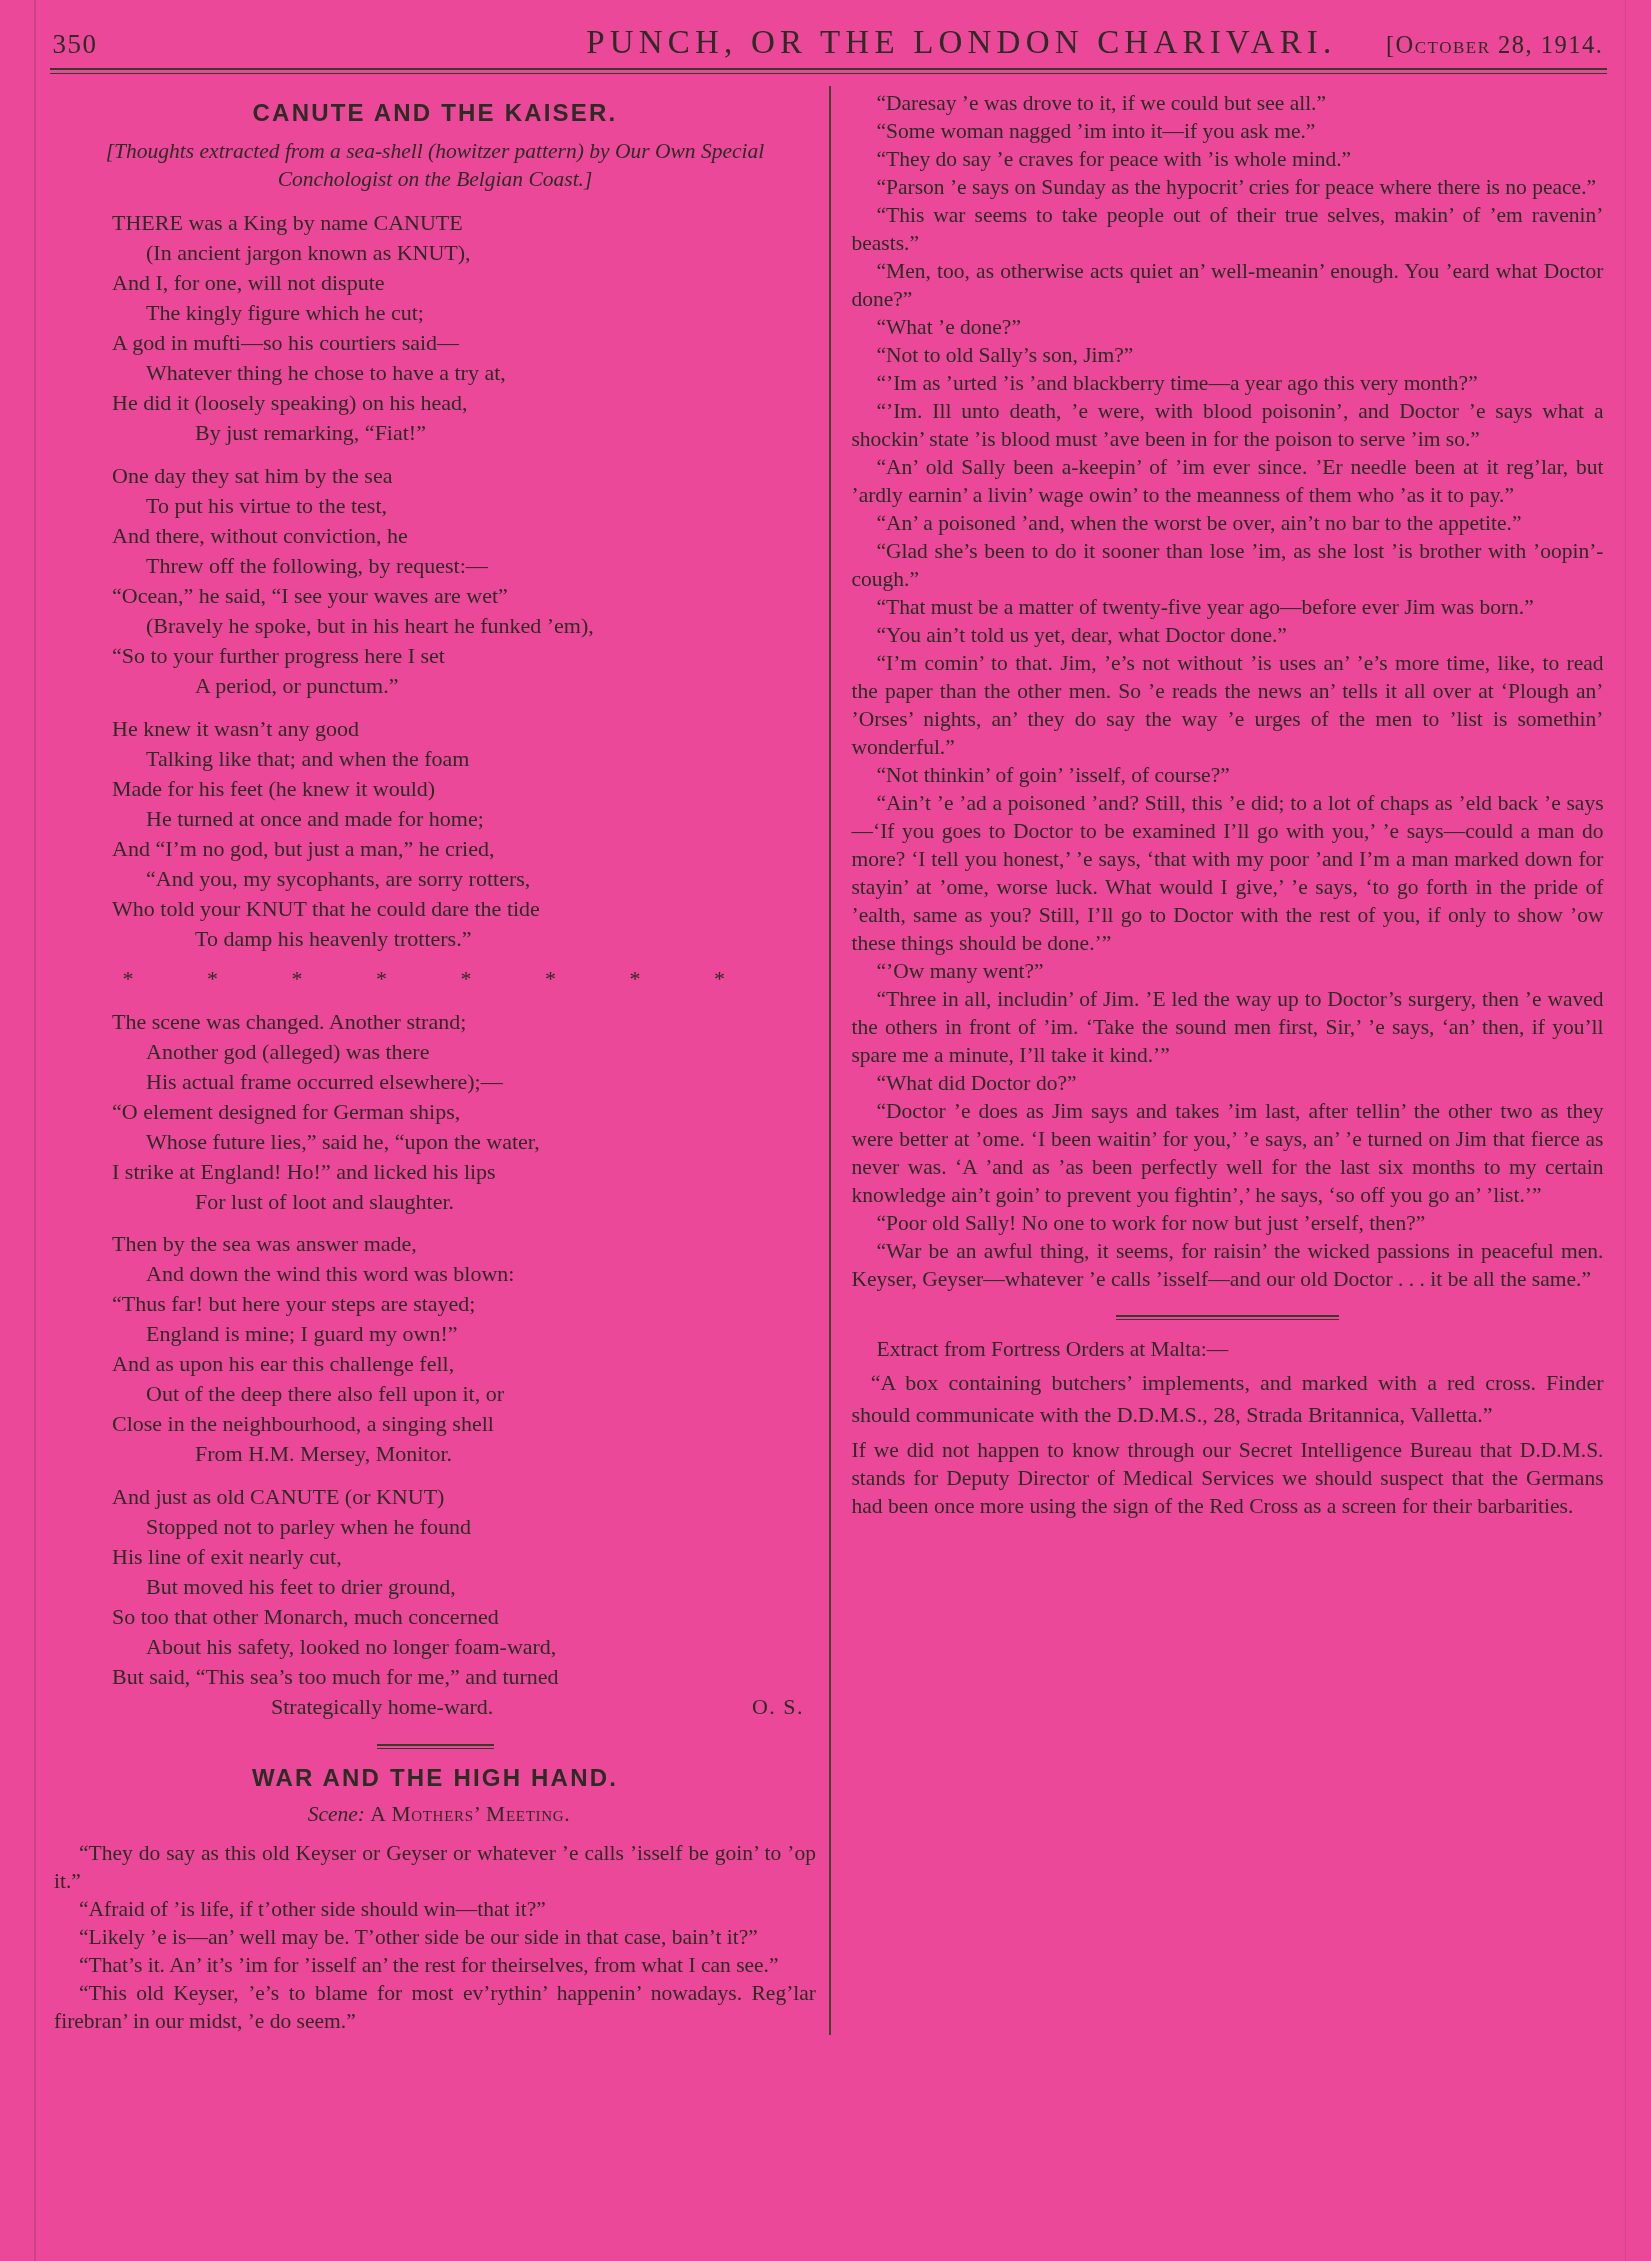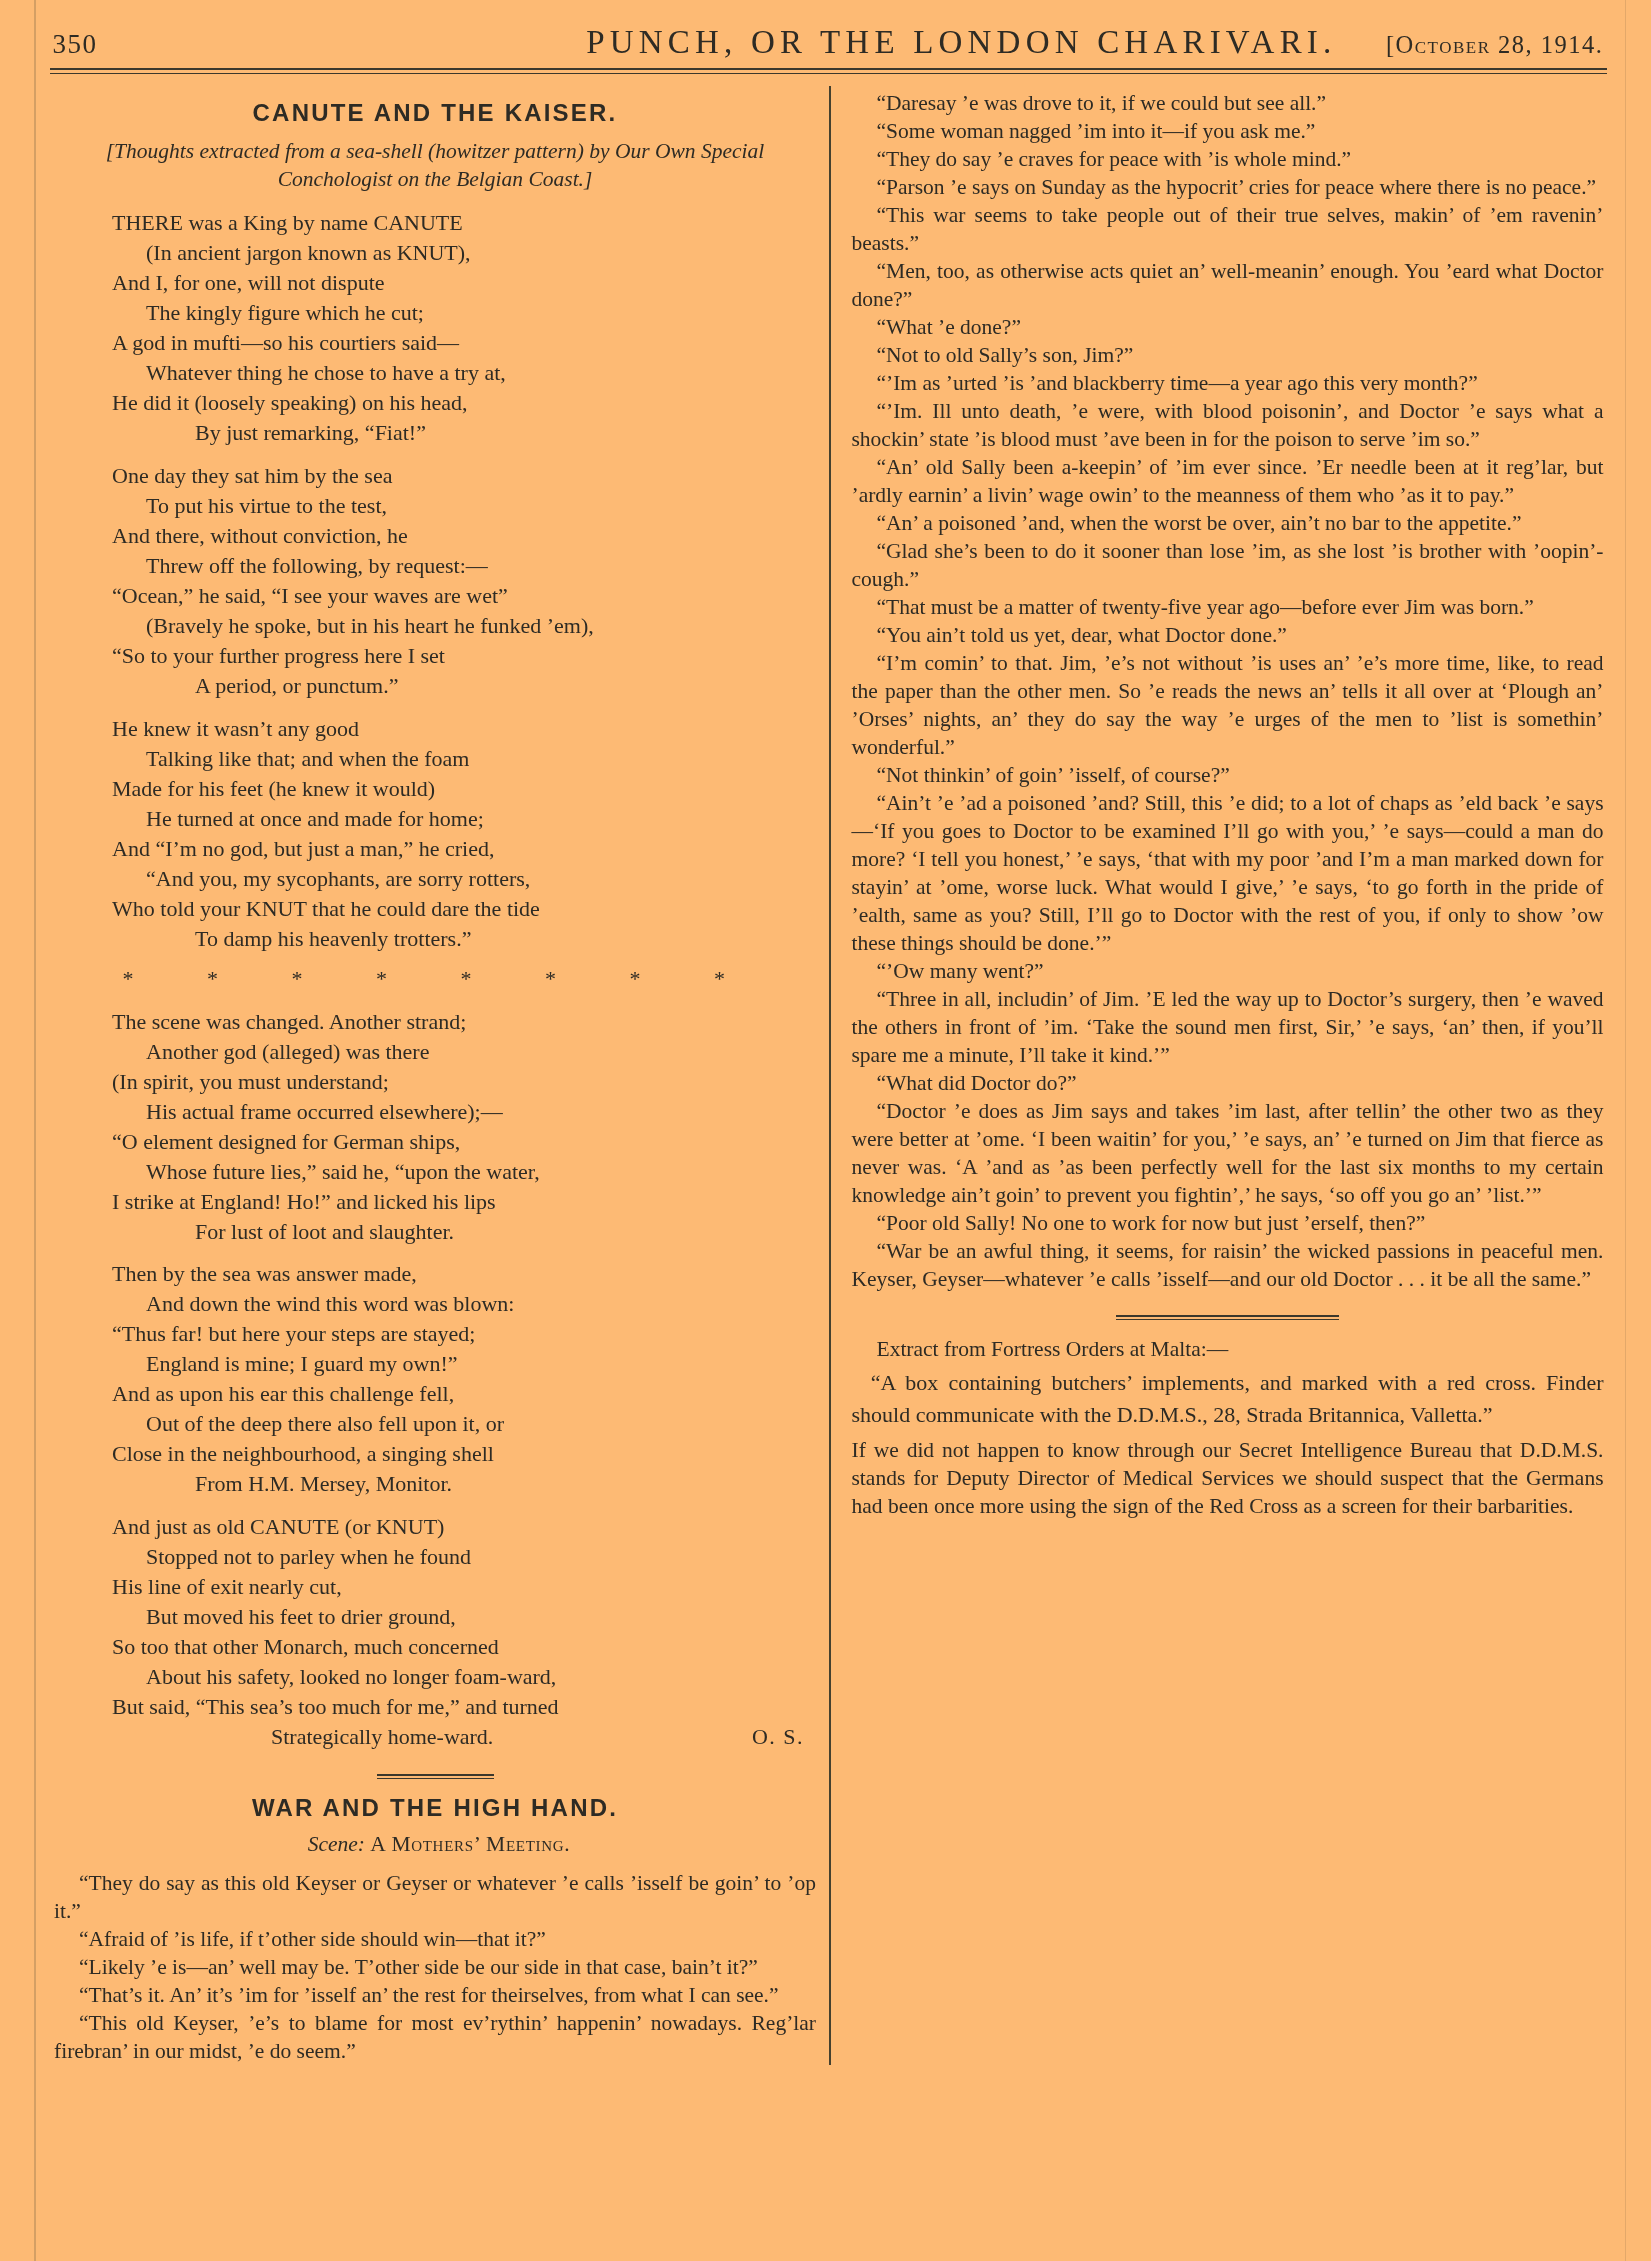--- a/index.html
+++ b/index.html
@@ -6,21 +6,21 @@
   html,body { width:1651px; }
   body {
     height:2261px;
     background:#efebdf;
     font-family:"Liberation Serif","DejaVu Serif",serif;
     color:#2e2b24;
   }
   .page {
     position:relative;
     width:1651px; height:2261px;
-    background:#fdba74;
+    background:#ec4899;
     padding:18px 43px 18px 48px;
     overflow:hidden;
   }
   .page::before {
     content:""; position:absolute; left:34px; top:0; bottom:0; width:1.5px;
     background:rgba(70,62,44,.22);
   }
   .page::after {
     content:""; position:absolute; right:25px; top:0; bottom:0; width:1.5px;
     background:rgba(70,62,44,.14);
@@ -164,21 +164,20 @@
           <div class="pline i0">Who told your KNUT that he could dare the tide</div>
 
           <div class="pline i2">To damp his heavenly trotters.”</div>
 
           <div class="pline ast">* * * * * * * *</div>
 
           <div class="pline i0 st">The scene was changed.  Another strand;</div>
 
           <div class="pline i1">Another god (alleged) was there</div>
 
-          <div class="pline i0">(In spirit, you must understand;</div>
 
           <div class="pline i1">His actual frame occurred elsewhere);—</div>
 
           <div class="pline i0">“O element designed for German ships,</div>
 
           <div class="pline i1">Whose future lies,” said he, “upon the water,</div>
 
           <div class="pline i0">I strike at England! Ho!” and licked his lips</div>
 
           <div class="pline i2">For lust of loot and slaughter.</div>

